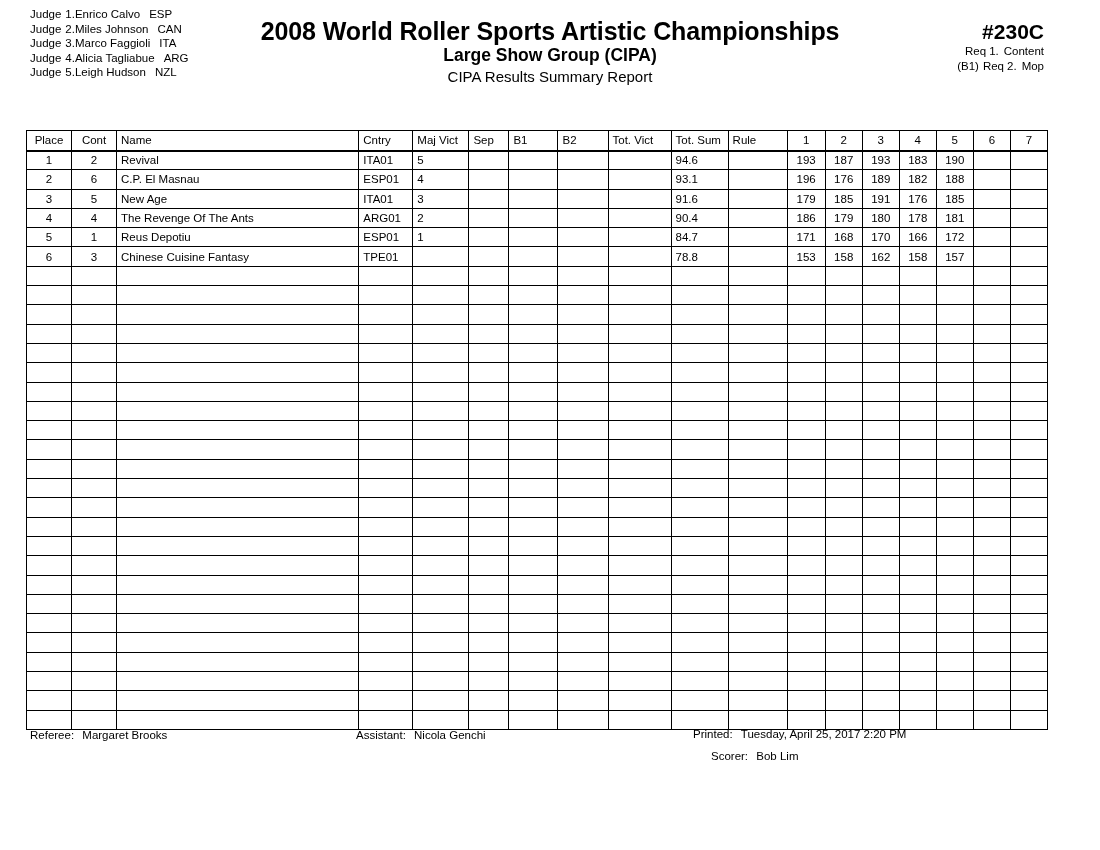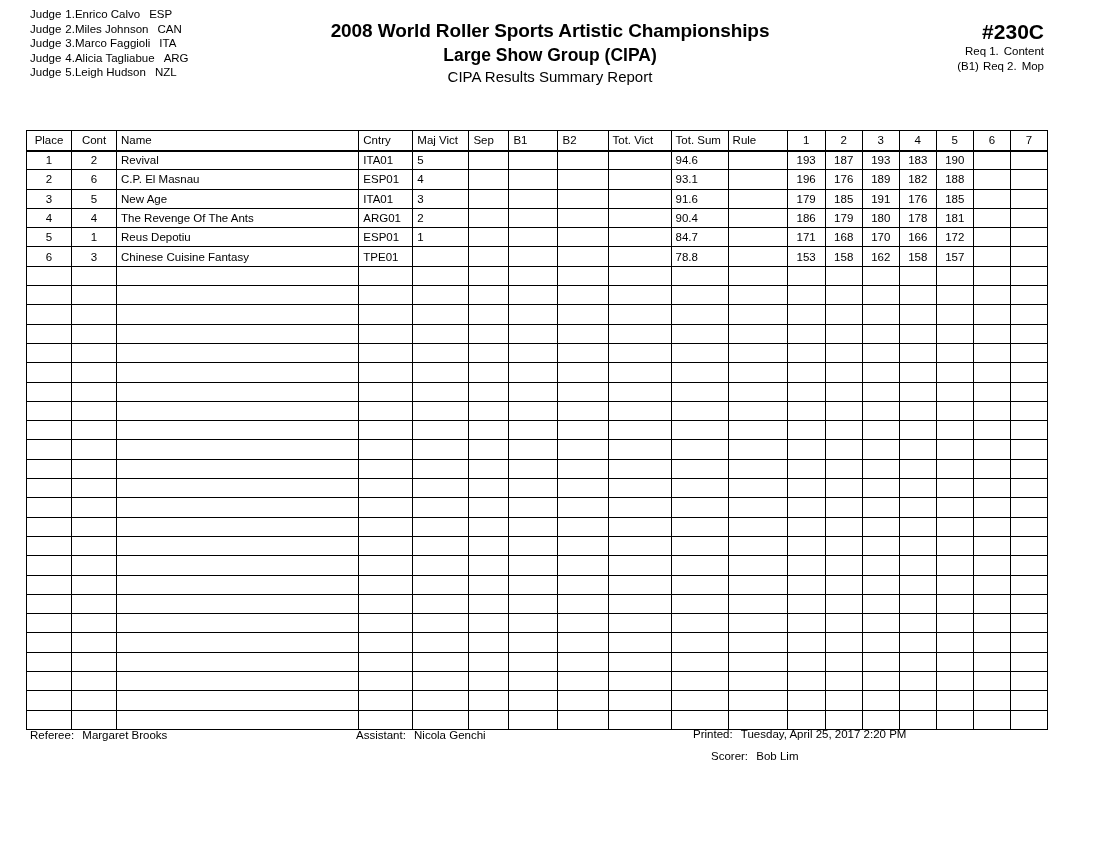--- a/index.html
+++ b/index.html
@@ -33,21 +33,21 @@
 
   
   #title-block {
     position: absolute;
     left: 180px;
     top: 20px;
     width: 740px;
     text-align: center;
   }
   #main-title {
-    font-size: 19px;
+    font-size: 25px;
     font-weight: bold;
     letter-spacing: -0.1px;
     line-height: 22px;
   }
   #venue-line {
     font-size: 14px;
     line-height: 19px;
     margin-top: 1px;
   }
   #category-title {

